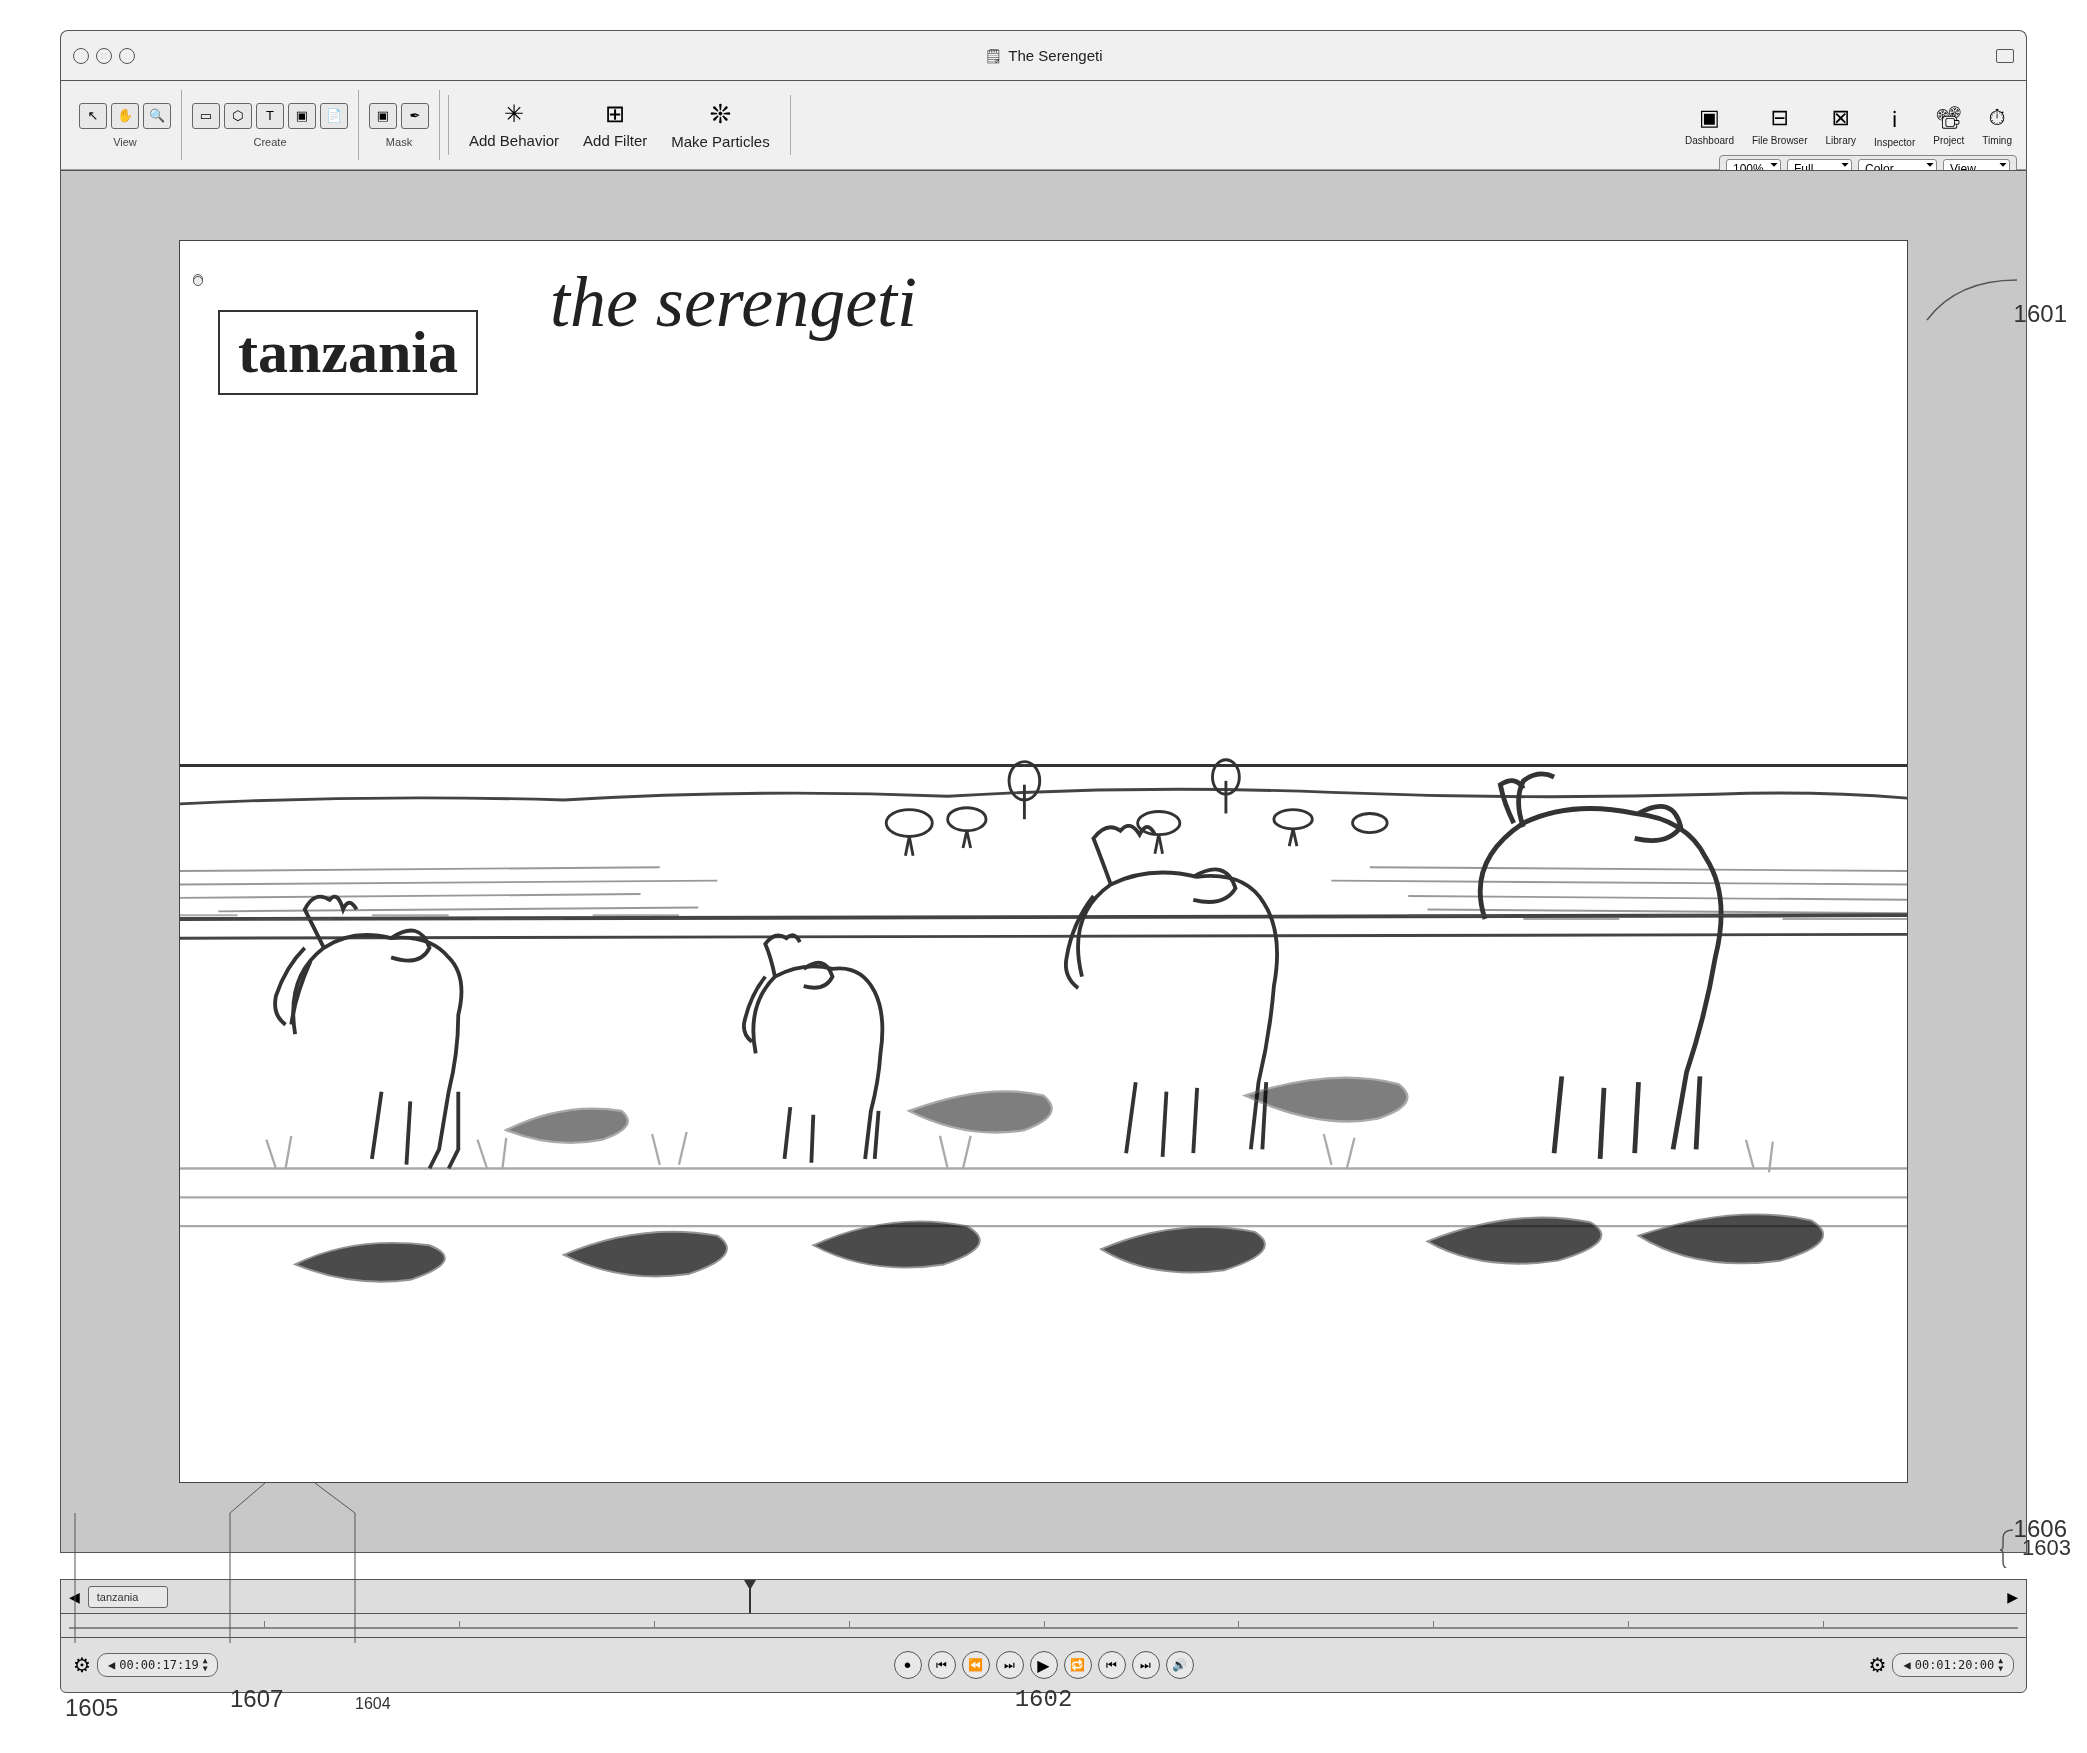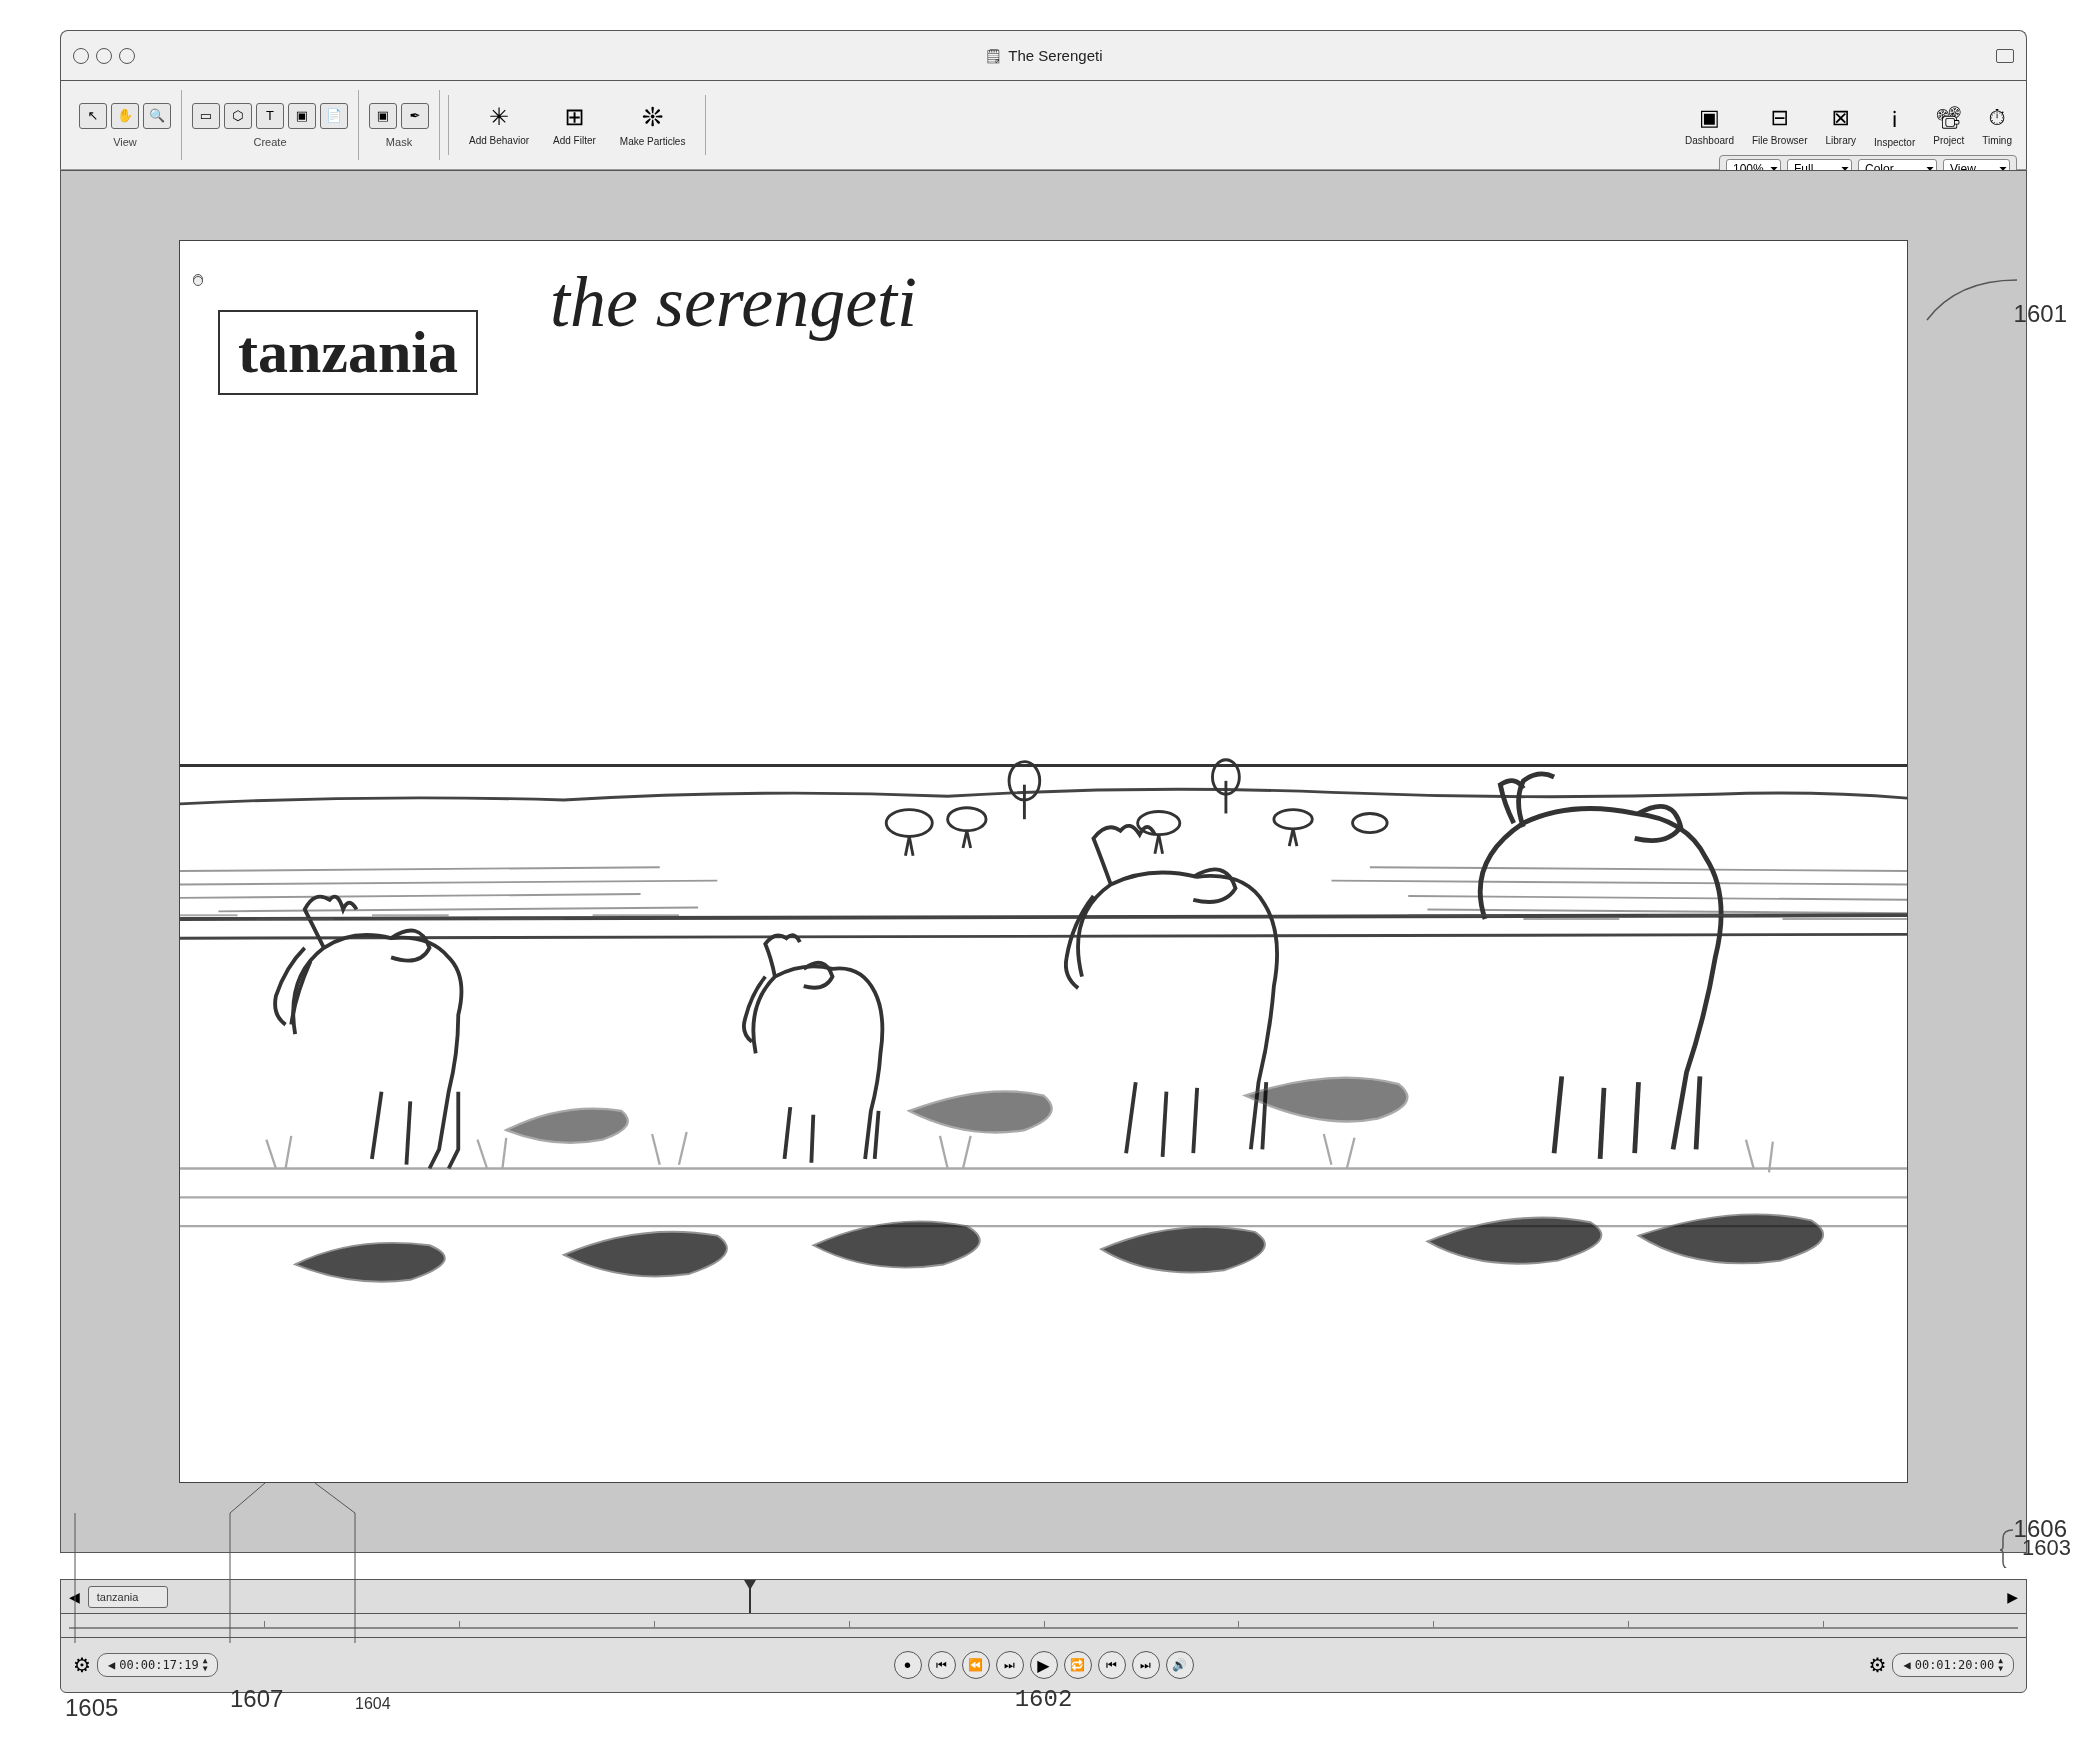--- a/index.html
+++ b/index.html
@@ -130,21 +130,21 @@
       height: 70px;
       justify-content: center;
       gap: 6px;
       cursor: pointer;
     }
     .action-icon {
       font-size: 24px;
       line-height: 1;
     }
     .action-label {
-      font-size: 10px;
+      font-size: 15px;
       color: #222;
       white-space: nowrap;
     }
 
     .toolbar-spacer { flex: 1; }
 
     
     .right-tool-group {
       display: flex;
       gap: 6px;
@@ -185,21 +185,20 @@
       border-radius: 3px;
       background: #fff;
       padding: 2px 16px 2px 6px;
       font-size: 12px;
       appearance: none;
       position: relative;
     }
     .select-wrapper {
       position: relative;
       display: inline-flex;
-      align-items: center;
     }
     .select-arrow {
       position: absolute;
       right: 3px;
       font-size: 10px;
       pointer-events: none;
     }
 
     
     .main-window {

